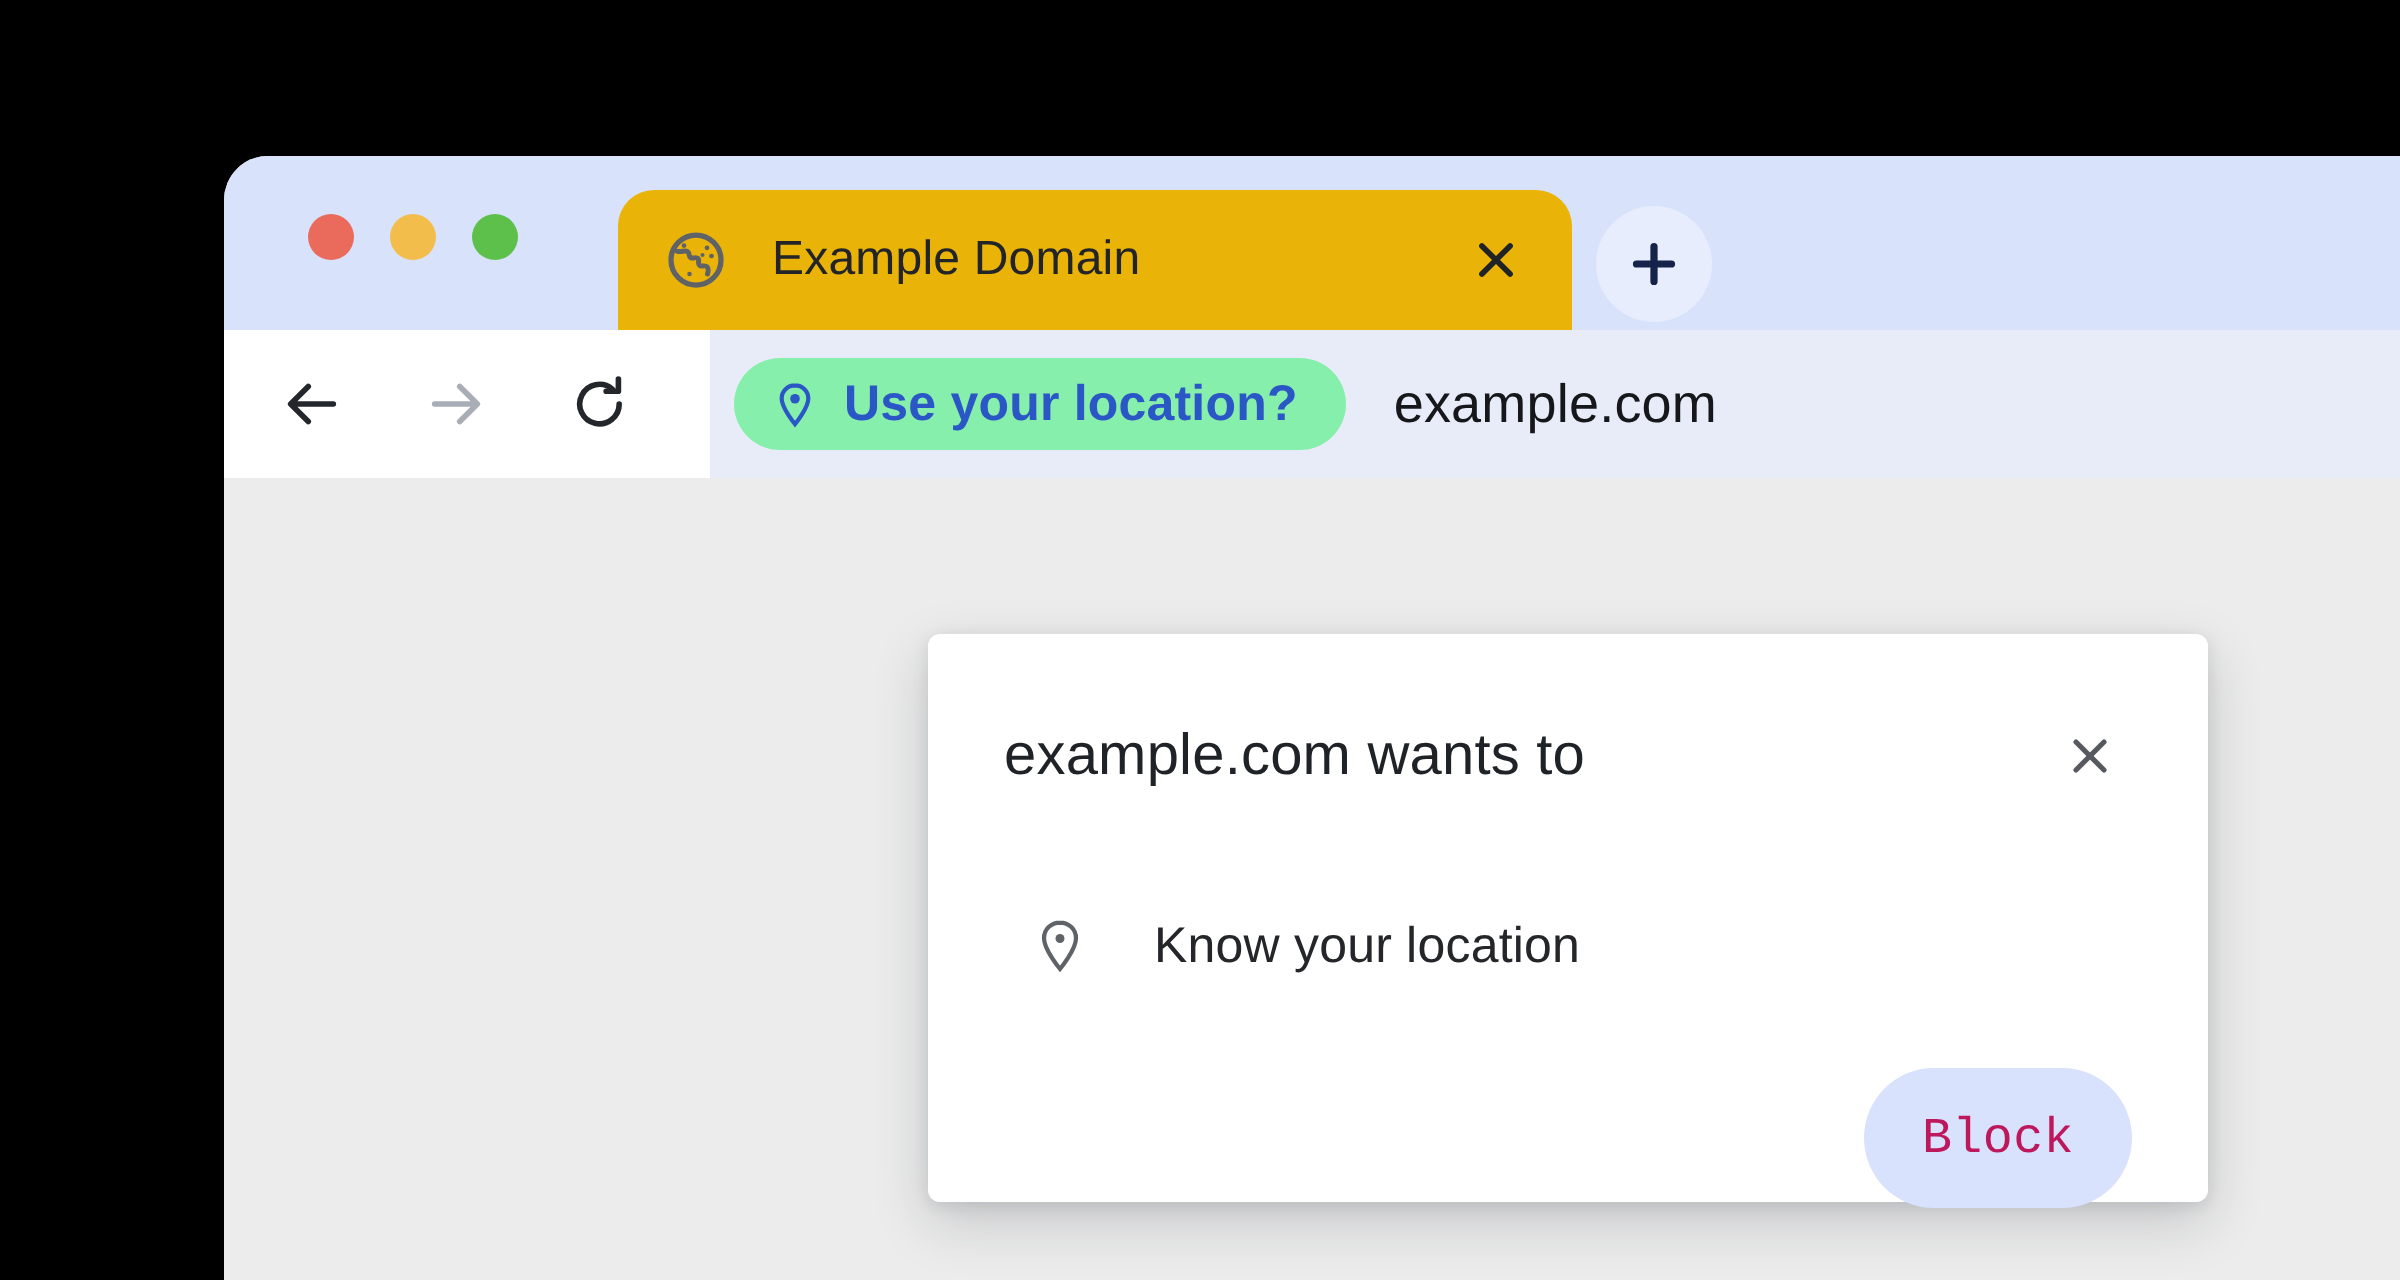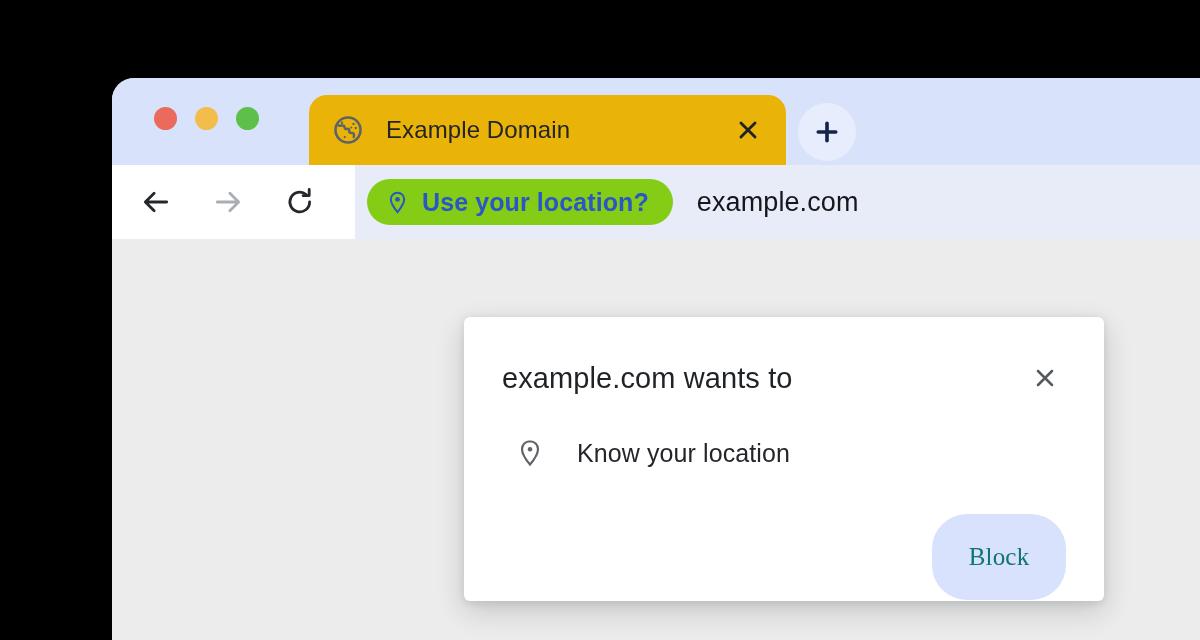--- a/index.html
+++ b/index.html
@@ -150,21 +150,21 @@
     align-items: center;
     padding-left: 12px;
   }
 
   .location-chip {
     display: flex;
     align-items: center;
     gap: 12px;
     height: 46px;
     padding: 0 24px 0 18px;
-    background: #84cc16;
+    background: #86efac;
     border-radius: 23px;
     cursor: pointer;
     flex: 0 0 auto;
   }
   .location-chip .chip-label {
     font-size: 25px;
     font-weight: bold;
     color: #2a56c6;
     white-space: nowrap;
     letter-spacing: 0.1px;
@@ -219,21 +219,21 @@
     display: flex;
     align-items: center;
     justify-content: center;
     cursor: pointer;
     margin-right: 2px;
   }
 
   .perm-row {
     display: flex;
     align-items: center;
-    margin-top: 40px;
+    margin-top: 60px;
     padding-left: 12px;
   }
   .perm-row-icon {
     width: 32px;
     height: 32px;
     flex: 0 0 32px;
     display: flex;
     align-items: center;
     justify-content: center;
   }
@@ -245,27 +245,27 @@
   }
 
   .perm-actions {
     display: flex;
     justify-content: flex-end;
     gap: 18px;
     margin-top: 45px;
   }
   .perm-btn {
     min-width: 134px;
-    height: 86px;
+    height: 70px;
     padding: 0 28px;
     border: none;
     border-radius: 35px;
     background: #d8e2fc;
-    color: #0f766e;
-    font-family: Liberation Serif, serif;
+    color: #be185d;
+    font-family: Liberation Mono, monospace;
     font-size: 25px;
     cursor: pointer;
     display: flex;
     align-items: center;
     justify-content: center;
     letter-spacing: 0.2px;
   }
 </style>
 </head>
 <body>

